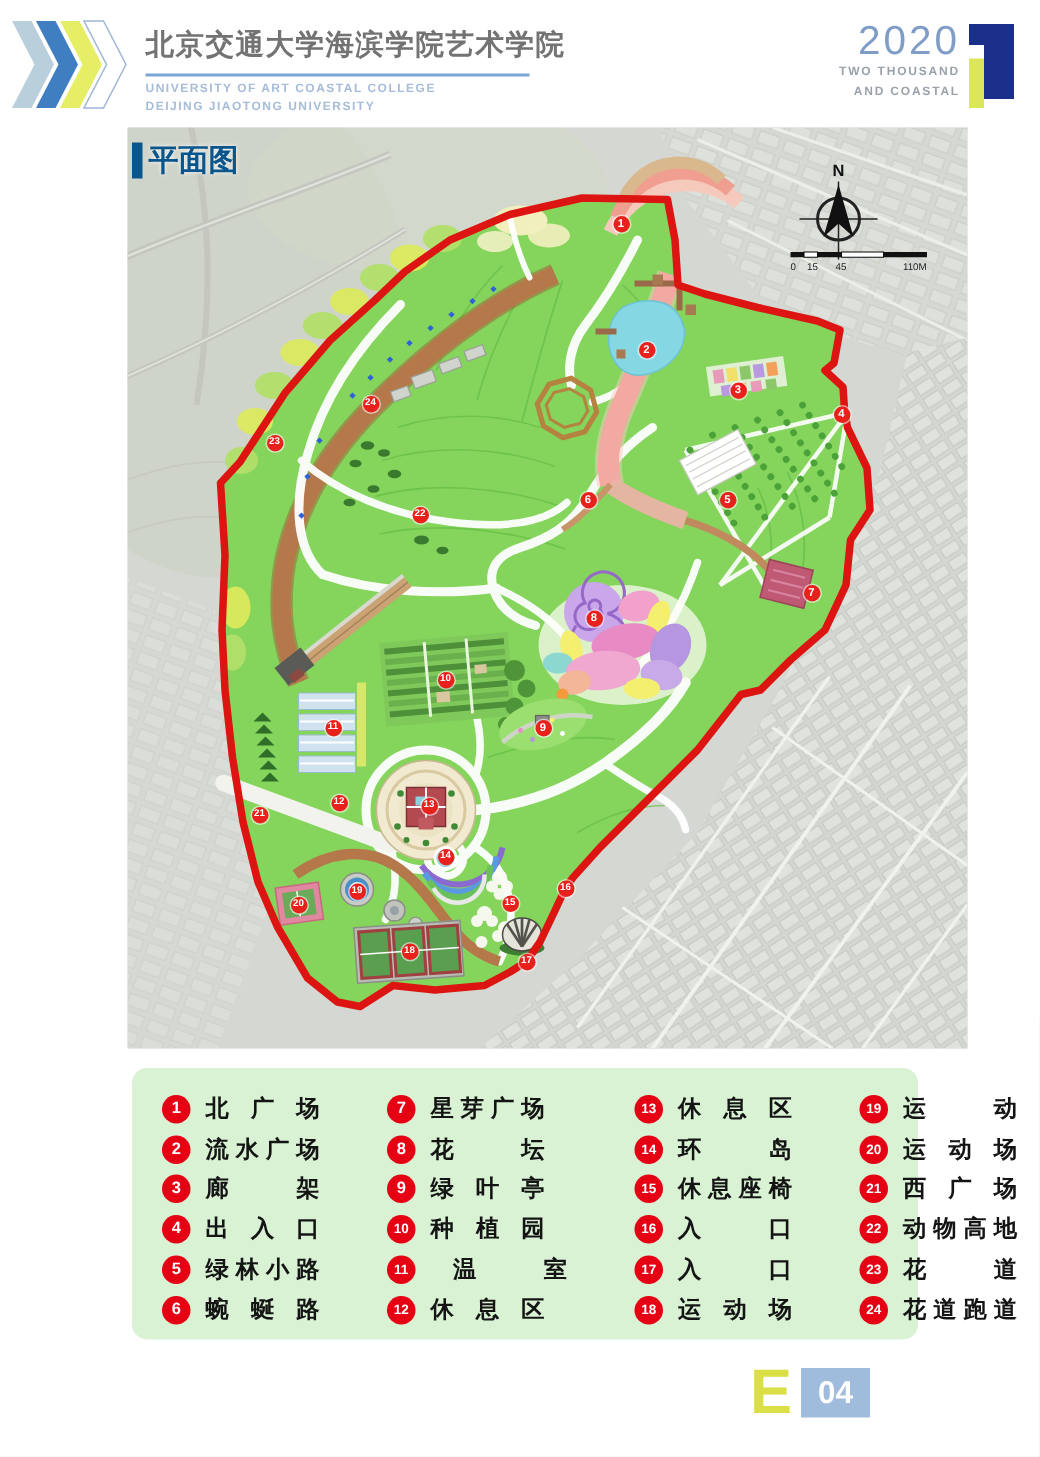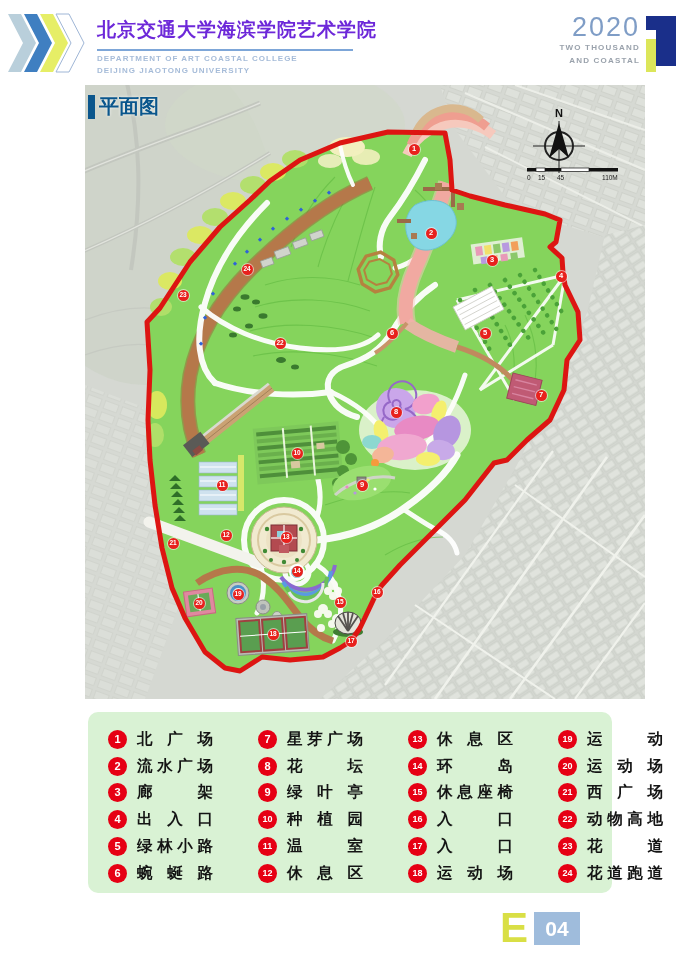--- a/index.html
+++ b/index.html
@@ -2,21 +2,21 @@
 <html><head>
 <meta charset="utf-8">
 <style>
   html,body{margin:0;padding:0;background:#ffffff;}
   .page{position:relative;width:693px;height:971px;background:#fff;overflow:hidden;
         font-family:"Liberation Sans","DejaVu Sans",sans-serif;}
 
   
   .chevrons{position:absolute;left:8px;top:12px;}
   .title-block{position:absolute;left:97px;top:17px;width:300px;}
-  .main-title{font-size:19px;font-weight:bold;color:#6d28d9;letter-spacing:1px;white-space:nowrap;}
+  .main-title{font-size:19px;font-weight:bold;color:#737373;letter-spacing:1px;white-space:nowrap;}
   .title-rule{margin-top:6px;width:256px;height:2px;background:#7da6d8;}
   .sub1,.sub2{font-size:8px;color:#a6bcd9;letter-spacing:1px;margin-top:3px;font-weight:bold;white-space:nowrap;}
   .year-block{position:absolute;right:53px;top:14px;text-align:right;width:120px;}
   .year{font-size:27px;color:#7f9dc6;letter-spacing:2px;line-height:26px;}
   .year-words{font-size:8px;color:#9aa2ac;letter-spacing:1.2px;line-height:10px;margin-top:3px;font-weight:bold;}
   .year-logo{position:absolute;left:644px;top:14px;}
 
   
   .map-wrap{position:absolute;left:85px;top:85px;width:560px;height:614px;background:#d5d8d2;overflow:hidden;}
   .map-title{position:absolute;left:3px;top:8px;display:flex;align-items:center;gap:4px;z-index:5;}
@@ -53,21 +53,21 @@
   <svg class="chevrons" width="82" height="62" viewBox="0 0 82 62">
     <polygon points="0,2 13,2 28,31 13,60 0,60 15,31" fill="#b9cfdb"></polygon>
     <polygon points="16,2 29,2 44,31 29,60 16,60 31,31" fill="#3f7fc1"></polygon>
     <polygon points="32,2 45,2 60,31 45,60 32,60 47,31" fill="#e6ee66"></polygon>
     <polygon points="48,2 61,2 76,31 61,60 48,60 63,31" fill="#ffffff" stroke="#9fb6d6" stroke-width="1"></polygon>
   </svg>
 
   <div class="title-block">
     <div class="main-title">北京交通大学海滨学院艺术学院</div>
     <div class="title-rule"></div>
-    <div class="sub1">DEPARTMENT OF ART COASTAL COLLEGE</div>
+    <div class="sub1">UNIVERSITY OF ART COASTAL COLLEGE</div>
     <div class="sub2">DEIJING JIAOTONG UNIVERSITY</div>
   </div>
 
   <div class="year-block">
     <div class="year">2020</div>
     <div class="year-words">TWO THOUSAND</div>
     <div class="year-words">AND COASTAL</div>
   </div>
 
   <svg class="year-logo" width="36" height="60" viewBox="0 0 36 60">
@@ -539,21 +539,21 @@
         <div class="legend-item">
           <span class="lnum">9</span>
           <span class="ltext" style="letter-spacing: 14.75px;">绿叶亭</span>
         </div>
         <div class="legend-item">
           <span class="lnum" style="font-size: 9px;">10</span>
           <span class="ltext" style="letter-spacing: 14.75px;">种植园</span>
         </div>
         <div class="legend-item">
           <span class="lnum" style="font-size: 9px;">11</span>
-          <span class="ltext" style="letter-spacing: 45px;">温室</span>
+          <span class="ltext" style="letter-spacing: 45px; margin-left: 15px;">温室</span>
         </div>
         <div class="legend-item">
           <span class="lnum" style="font-size: 9px;">12</span>
           <span class="ltext" style="letter-spacing: 14.75px;">休息区</span>
         </div>
         <div class="legend-item">
           <span class="lnum" style="font-size: 9px;">13</span>
           <span class="ltext" style="letter-spacing: 14.75px;">休息区</span>
         </div>
         <div class="legend-item">

